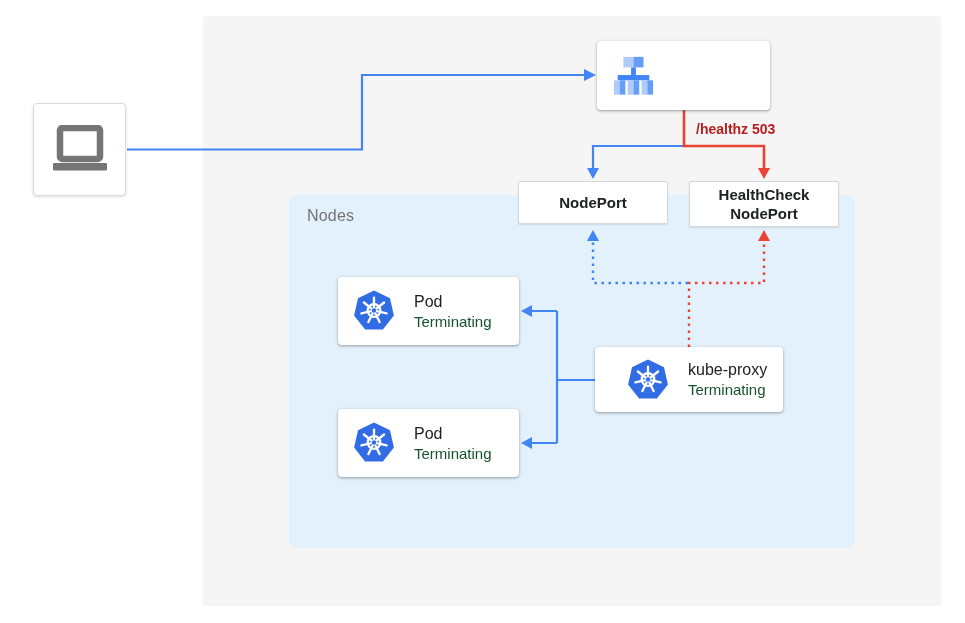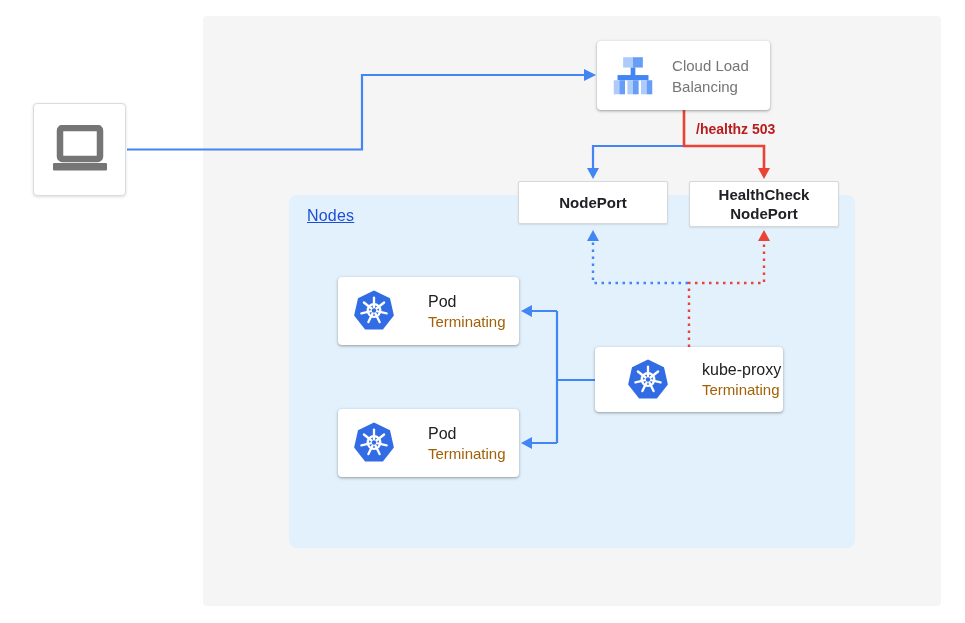--- a/index.html
+++ b/index.html
@@ -13,21 +13,21 @@
   .canvas {
     position: absolute; left: 203px; top: 16px; width: 738px; height: 590px;
     background: #F5F5F5; border-radius: 4px;
   }
   .nodes-box {
     position: absolute; left: 289px; top: 195px; width: 566px; height: 353px;
     background: #E3F1FC; border-radius: 8px;
   }
   .nodes-label {
     position: absolute; left: 307px; top: 207px;
-    font-size: 16px; color: #1d4ed8; letter-spacing: .2px; text-decoration: underline;
+    font-size: 16px; color: #737373; letter-spacing: .2px;
   }
 
   .card {
     position: absolute; background: #ffffff; border-radius: 4px;
     box-shadow: 0 1px 2px rgba(60,64,67,.30), 0 1px 3px 1px rgba(60,64,67,.15);
     display: flex; align-items: center;
   }
   .laptop-card {
     left: 33px; top: 103px; width: 93px; height: 93px;
     border: 1px solid #DADCE0; justify-content: center;
@@ -40,24 +40,24 @@
 
   .port-box {
     position: absolute; background: #ffffff; border: 1px solid #D6D9DC;
     border-radius: 2px; box-shadow: 0 1px 2px rgba(0,0,0,.10);
     display: flex; align-items: center; justify-content: center; text-align: center;
     font-weight: bold; font-size: 15px; line-height: 19px; color: #202124;
   }
   .nodeport-box   { left: 518px; top: 181px; width: 150px; height: 43px; }
   .hc-nodeport-box{ left: 689px; top: 181px; width: 150px; height: 46px; padding: 14px 14px; }
 
-  .card-texts { margin-left: 32px; }
+  .card-texts { margin-left: 18px; }
   .clb-card .card-texts { margin-left: 17px; width: 100px; }
   .card-title { font-size: 16px; color: #212121; line-height: 21px; }
-  .card-subtitle { font-size: 15px; color: #a16207; line-height: 20px; }
+  .card-subtitle { font-size: 15px; color: #14532d; line-height: 20px; }
   .clb-title { font-size: 15px; color: #757575; line-height: 21px; }
 
   .healthz-label {
     position: absolute; left: 696px; top: 121px;
     font-size: 14px; font-weight: bold; color: #b91c1c;
   }
 
   .edges { position: absolute; left: 0; top: 0; pointer-events: none; }
   .hidden-defs { position: absolute; width: 0; height: 0; overflow: hidden; }
 </style>
@@ -143,23 +143,20 @@
   <div class="card laptop-card">
     <svg width="60" height="50">
         <use href="#laptop"></use>
       </svg>
   </div>
 
   <div class="card clb-card">
     <svg width="46" height="44">
         <use href="#clb-logo"></use>
       </svg>
-    <div class="card-texts">
-      <div class="clb-title">Cloud Load Balancing</div>
-    </div>
   </div>
 
   <div class="healthz-label">/healthz 503</div>
 
   <div class="port-box nodeport-box">NodePort</div>
 
   <div class="port-box hc-nodeport-box">HealthCheck NodePort</div>
 
   <div class="card pod1-card">
     <svg width="44" height="44">

